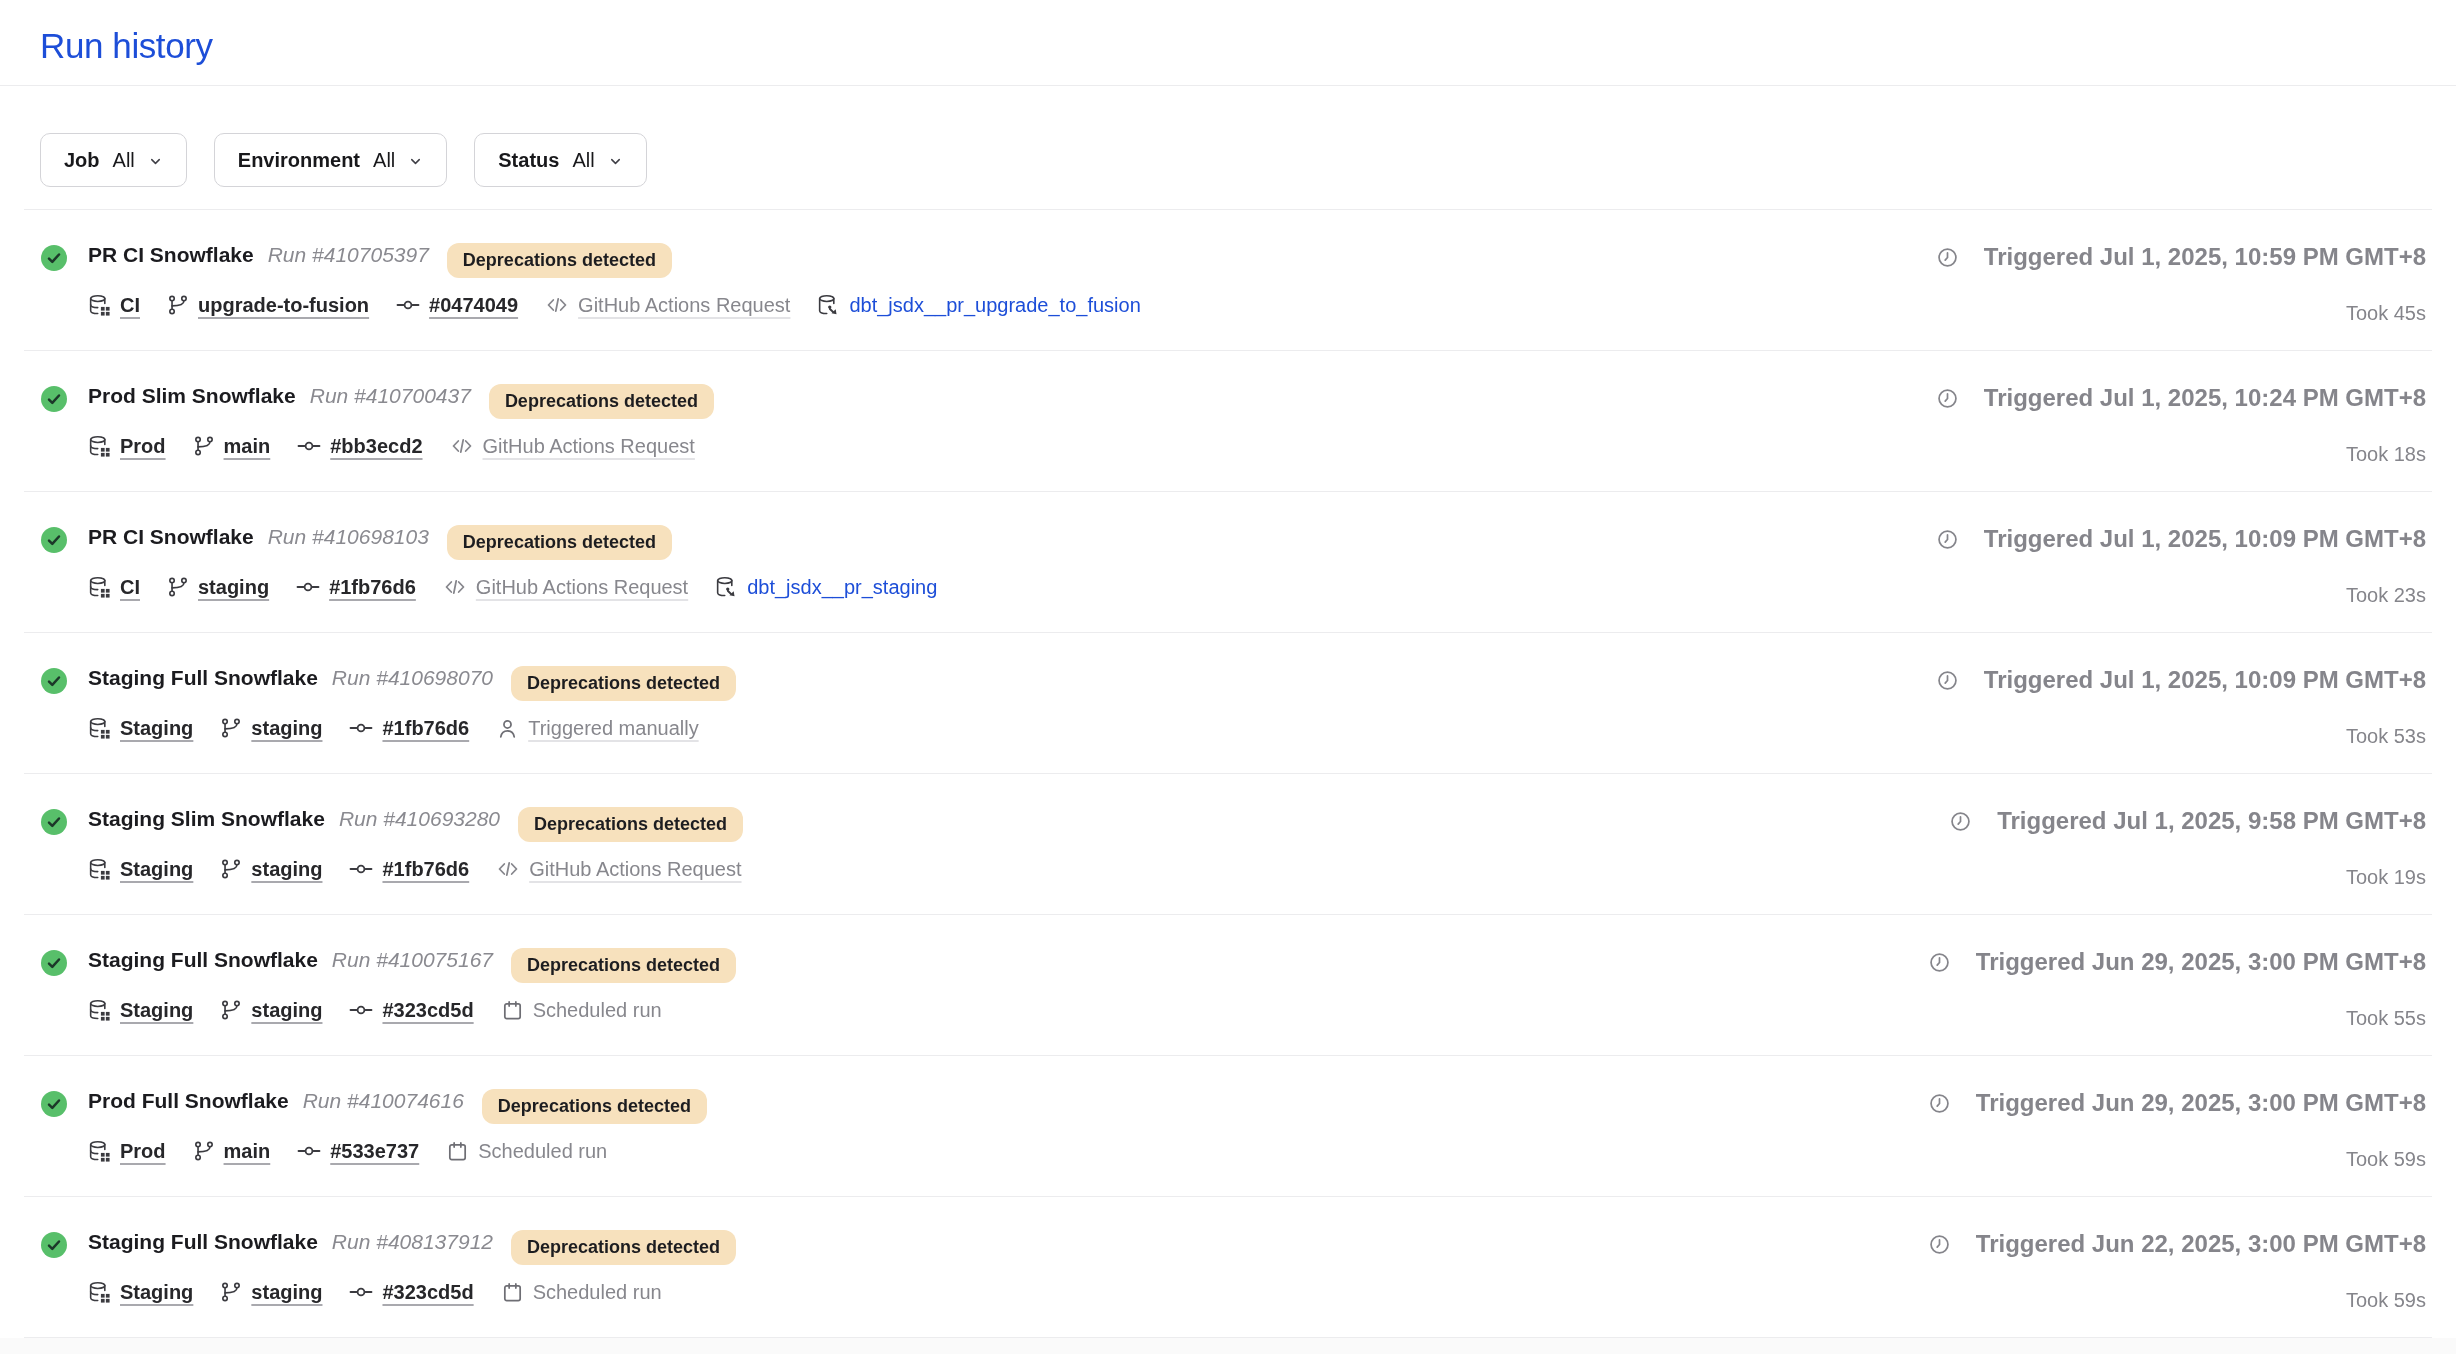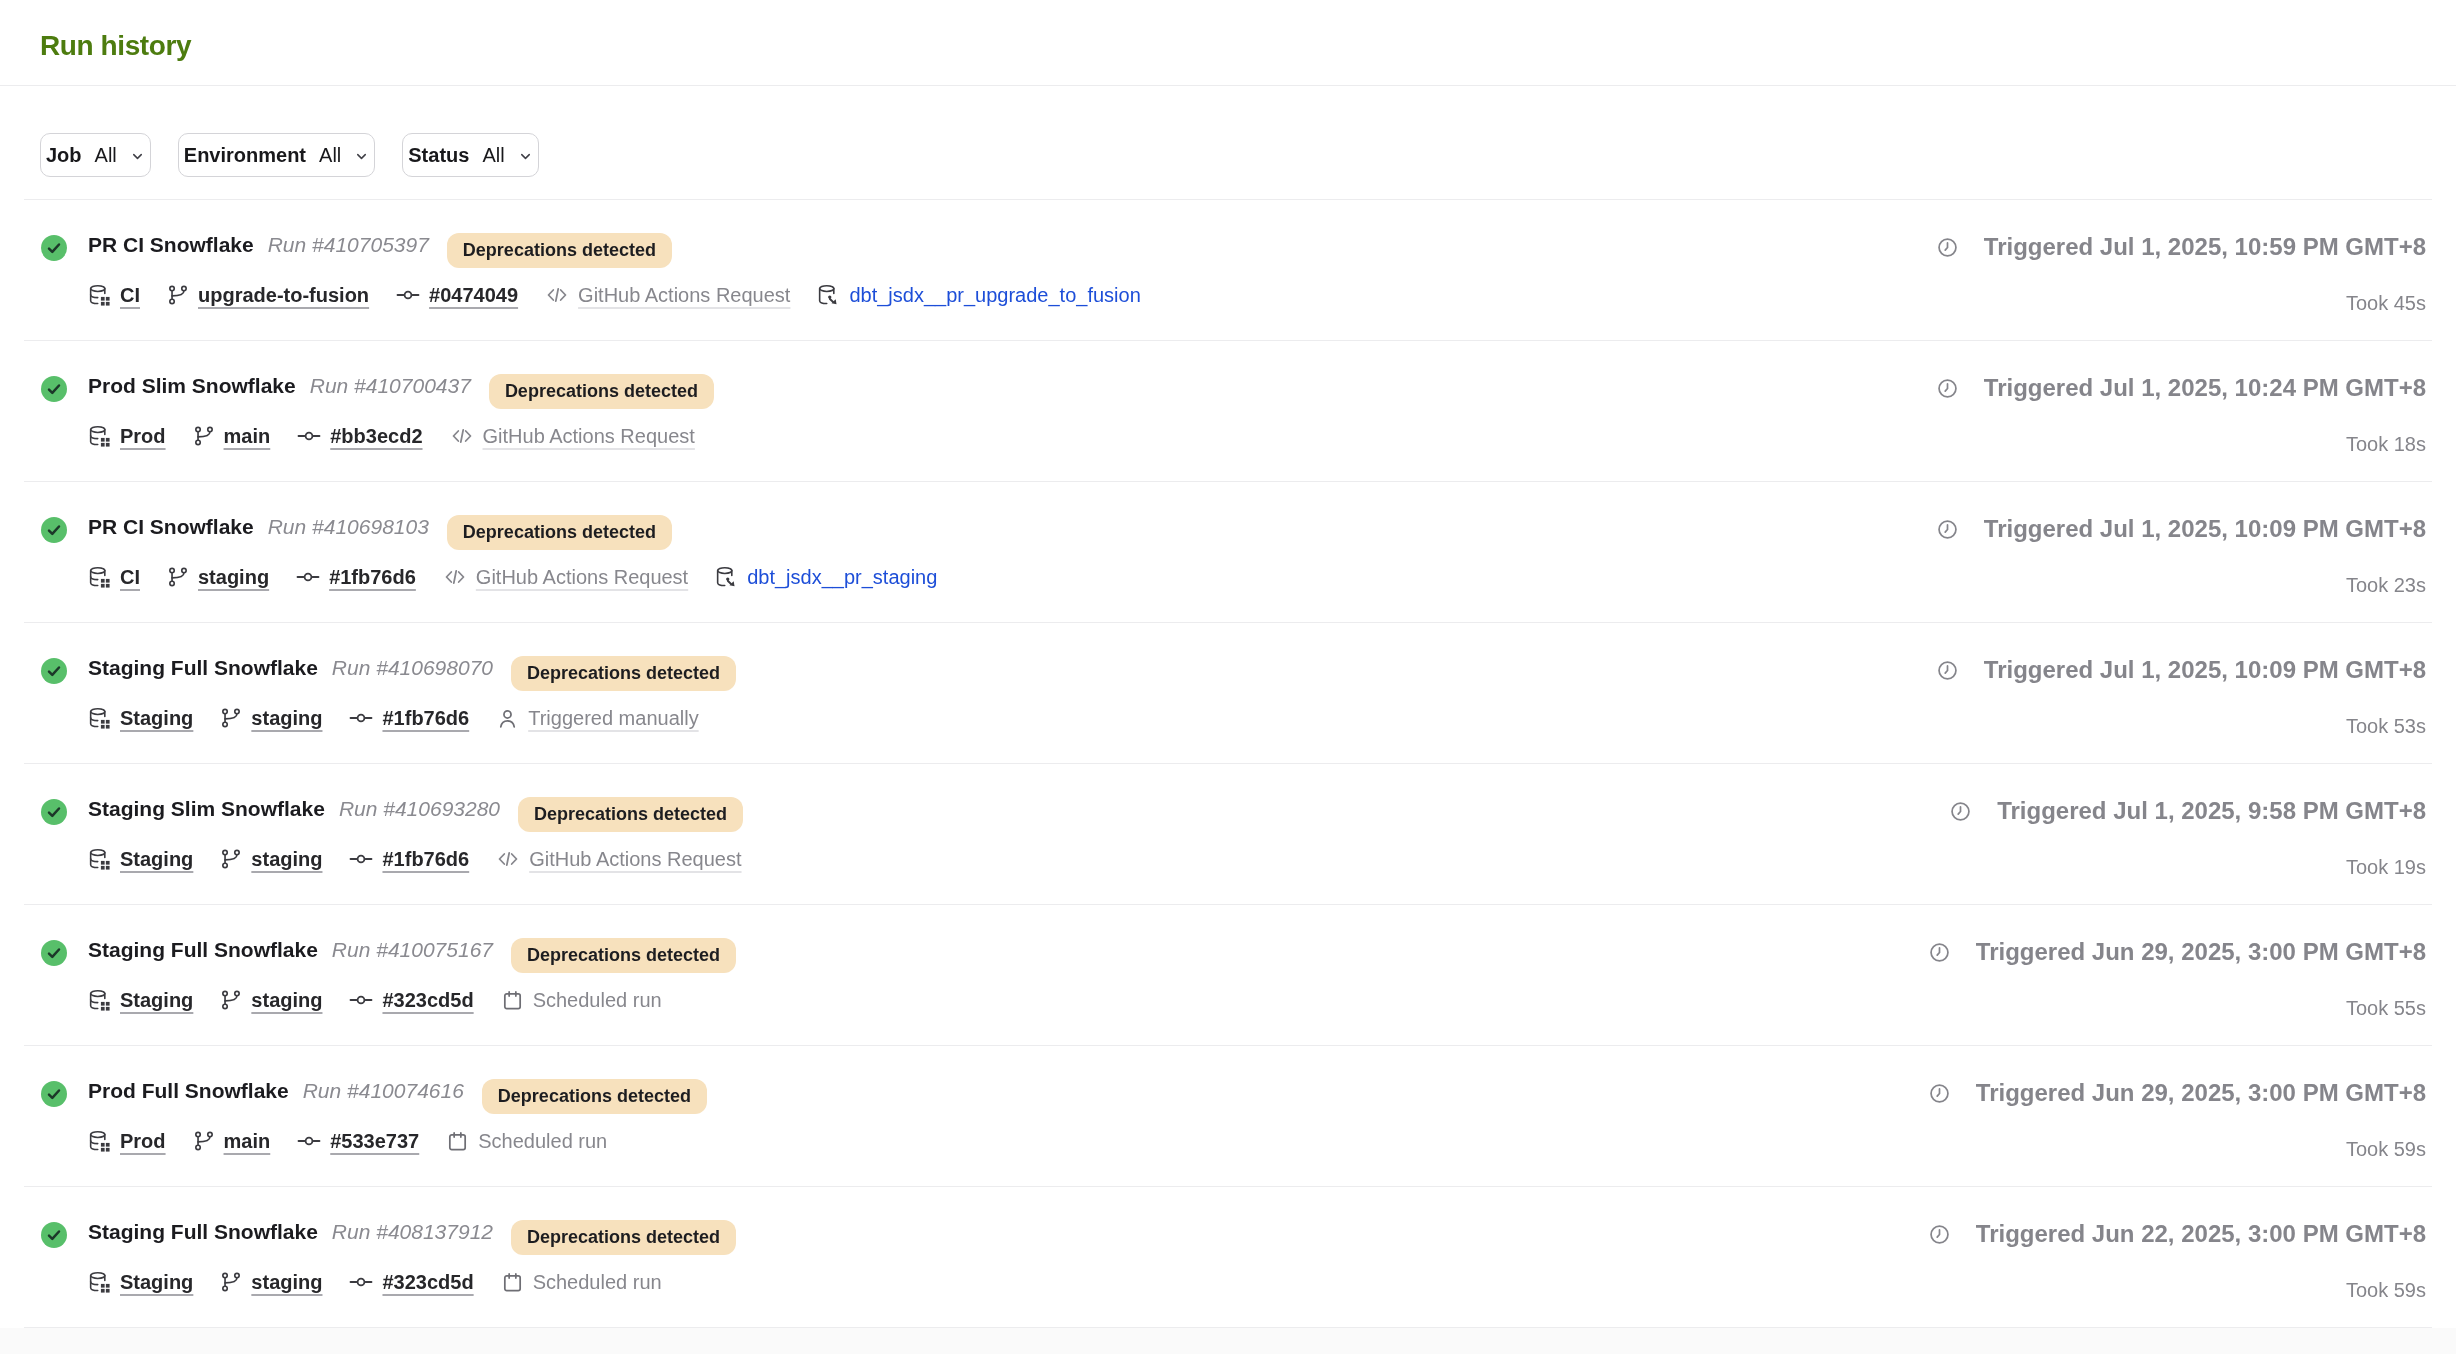--- a/index.html
+++ b/index.html
@@ -4,28 +4,28 @@
 <style>
   html,body{margin:0;padding:0;overflow:hidden;}
   body{
     width:2456px;height:1354px;background:#ffffff;
     font-family:"Liberation Sans", sans-serif;color:#1b1b1f;
   }
   .page{width:2456px;height:1354px;display:flex;flex-direction:column;}
 
   
   .header{padding:24px 40px 0 40px;}
-  .page-title{font-size:28px;font-weight:700;letter-spacing:-0.4px;color:#4d7c0f;line-height:44px;}
+  .page-title{font-size:35px;font-weight:400;letter-spacing:-0.4px;color:#1d4ed8;line-height:44px;}
   .header-divider{margin-top:17px;border-bottom:1px solid #ececee;}
 
   
   .filters{margin:47px 40px 0 40px;display:flex;gap:27px;}
   .filter-btn{
-    height:44px;background:#fff;border:1.5px solid #d4d4d8;border-radius:10px;
-    display:inline-flex;align-items:center;gap:13px;padding:0 5px;
+    height:54px;background:#fff;border:1.5px solid #d4d4d8;border-radius:10px;
+    display:inline-flex;align-items:center;gap:13px;padding:0 23px;
     font-family:"Liberation Sans", sans-serif;font-size:20px;color:#18181b;cursor:pointer;justify-content:flex-end;
   }
   .f-label{font-weight:600;}
   .f-value{font-weight:500;}
   .f-placeholder{color:#9a9aa1;font-weight:400;margin-right:30px;}
   .chev{flex:none;margin-top:2px;}
   .filters-divider{margin:22px 24px 0 24px;border-bottom:1px solid #ececee;}
 
   
   .run-list{flex:none;}

